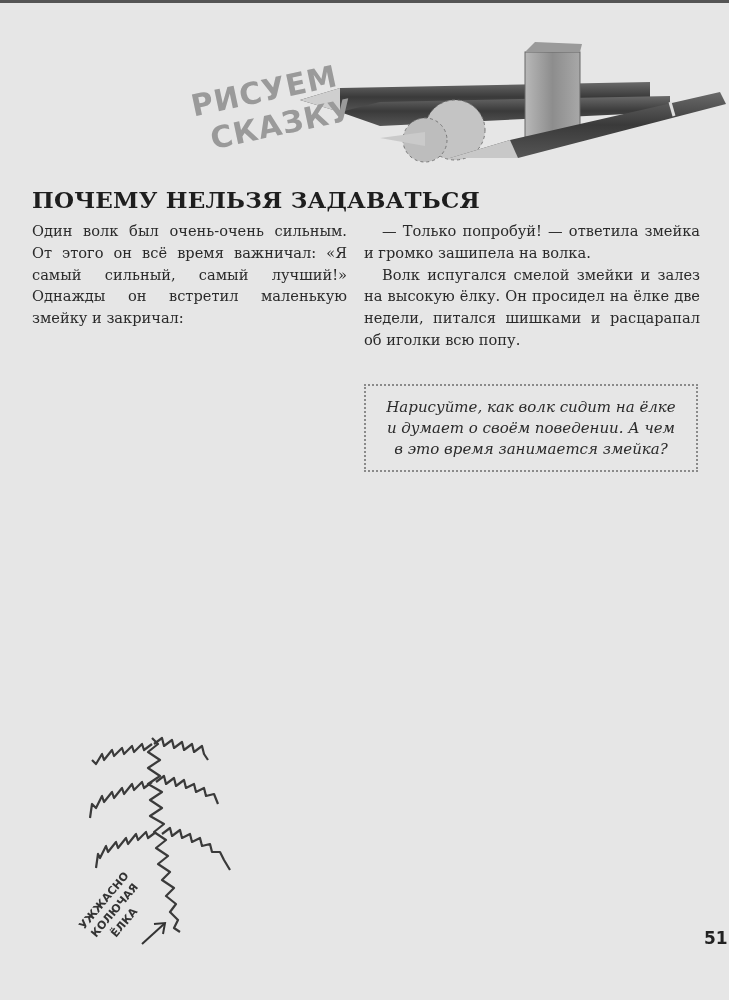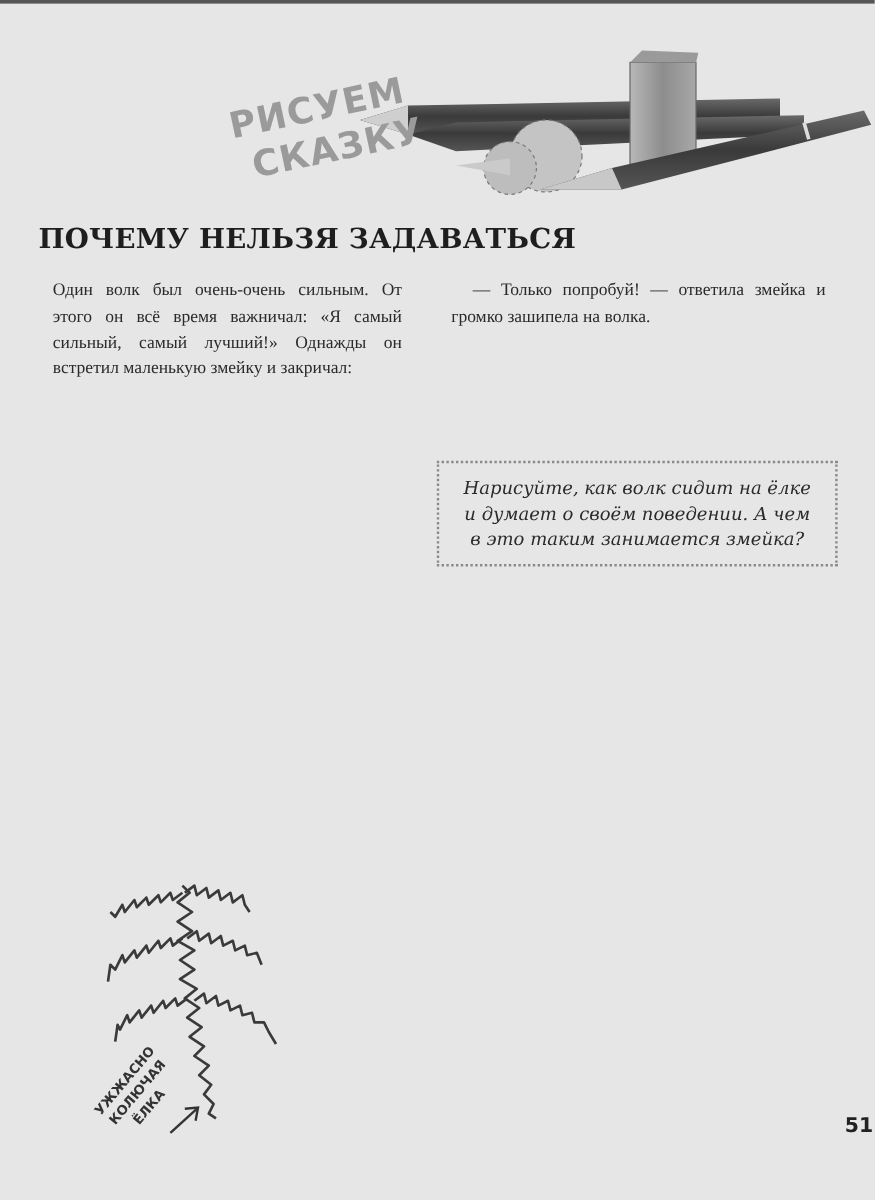--- a/index.html
+++ b/index.html
@@ -21,21 +21,21 @@
   .rubric .l2 { display: block; padding-left: 50px; }
   .title {
     position: absolute; left: 32px; top: 186px; margin: 0;
     font-family: "DejaVu Serif", serif; font-weight: bold; font-size: 23px;
     color: #1e1e1e; letter-spacing: 0.2px;
   }
   .col {
     position: absolute; font-size: 14.6px; line-height: 21.8px; color: #2a2a2a;
     text-align: justify;
   }
-  .col p { margin: 12px; font-family: Liberation Serif, serif; }
+  .col p { margin: 0; }
   .col p.ind { text-indent: 18px; }
   .col-left { left: 32px; top: 220px; width: 315px; }
   .col-right { left: 364px; top: 220px; width: 336px; }
   .task-box {
     position: absolute; left: 364px; top: 384px; width: 334px; height: 88px;
     border: 2px dotted #8a8a8a; box-sizing: border-box;
     display: flex; align-items: center; justify-content: center;
     text-align: center; font-style: italic; font-size: 15px; line-height: 21px;
     color: #2a2a2a; padding: 0 20px;
   }
@@ -87,24 +87,25 @@
 </div>
 
 <h1 class="title">ПОЧЕМУ НЕЛЬЗЯ ЗАДАВАТЬСЯ</h1>
 
 <div class="col col-left">
   <p>Один волк был очень-очень сильным. От этого он всё время важничал: «Я самый сильный, самый лучший!» Однажды он встретил маленькую змейку и закричал:</p>
 </div>
 
 <div class="col col-right">
   <p class="ind">— Только попробуй! — ответила змейка и громко зашипела на волка.</p>
+  <p class="ind">Волк испугался смелой змейки и залез на высокую ёлку. Он просидел на ёлке две недели, питался шишками и расцарапал об иголки всю попу.</p>
 </div>
 
 <div class="task-box">
-  <span>Нарисуйте, как волк сидит на ёлке и думает о своём поведении. А чем в это таким занимается змейка?</span>
+  <span>Нарисуйте, как волк сидит на ёлке и думает о своём поведении. А чем в это время занимается змейка?</span>
 </div>
 
 <svg class="tree" viewBox="0 0 180 220">
   <g fill="none" stroke="#3a3a3a" stroke-width="2.2" stroke-linejoin="round">
 
     <polyline points="82,8 88,14 78,22 90,30 78,38 90,46 78,54 92,62 80,70 92,78 80,86 94,94 84,102 96,110 86,118 98,126 88,134 100,142 92,150 104,158 96,166 106,174 100,182 108,190 104,198 110,202"></polyline>
 
     <polyline points="82,14 74,20 72,14 64,22 62,16 54,24 52,18 44,26 42,20 34,30 32,24 26,34 22,30"></polyline>
 
     <polyline points="84,14 92,8 94,16 102,10 104,18 112,12 114,20 122,14 124,22 132,16 134,24 138,30"></polyline>

